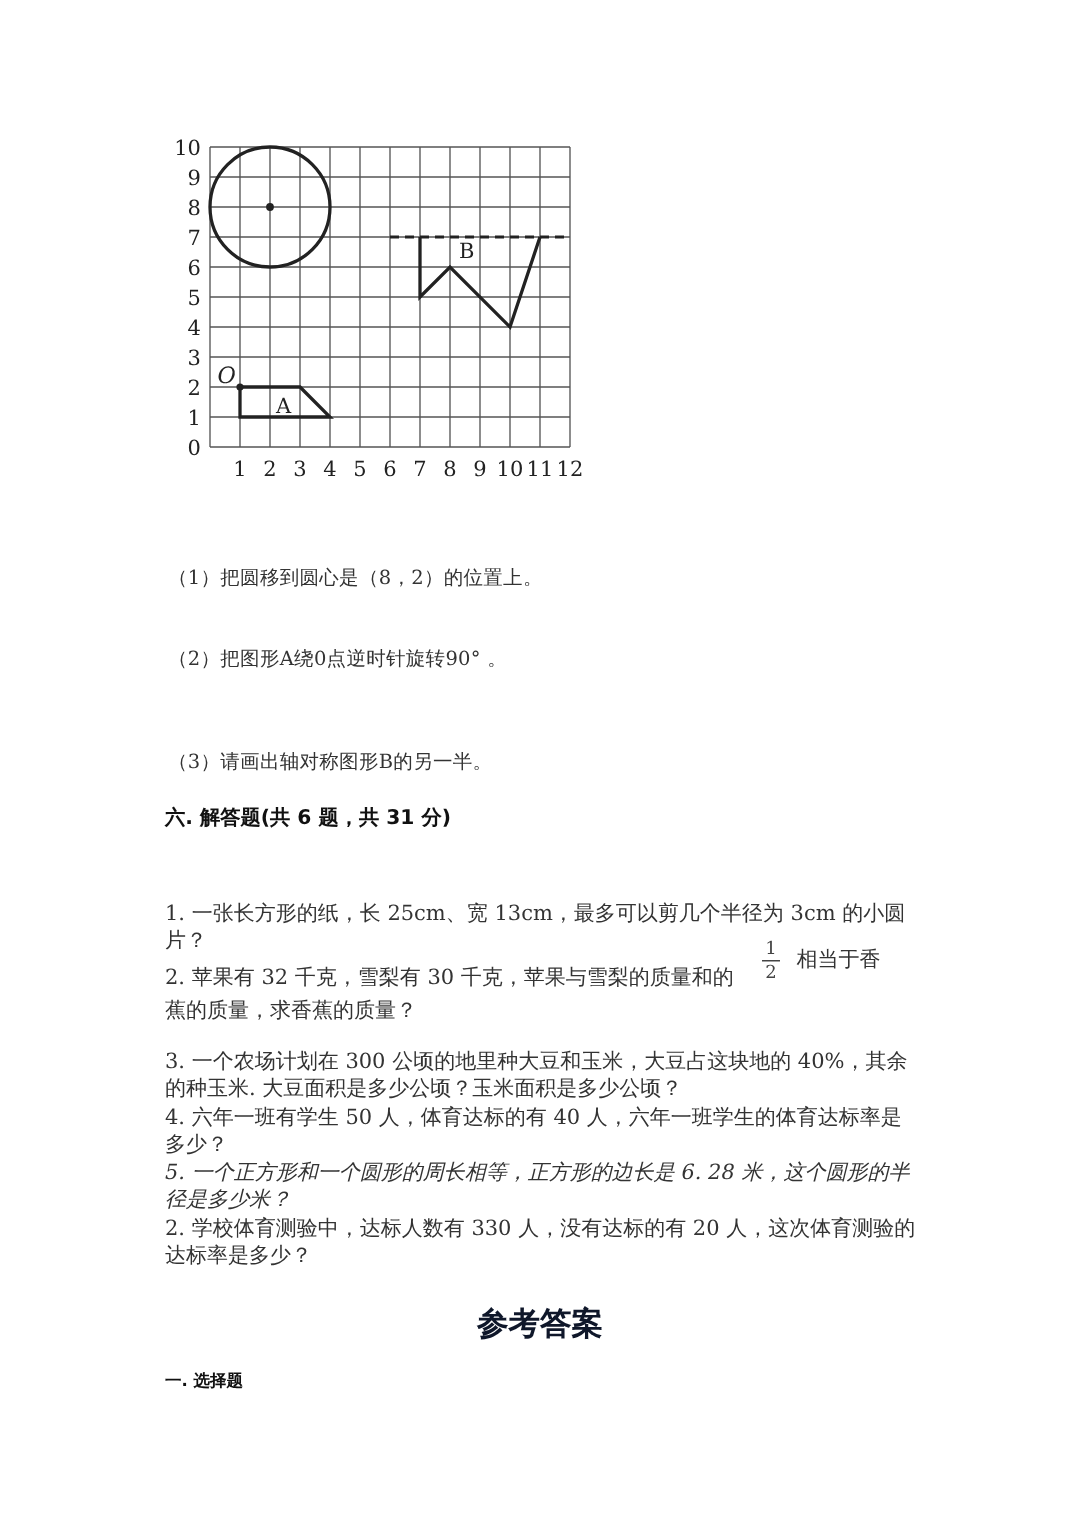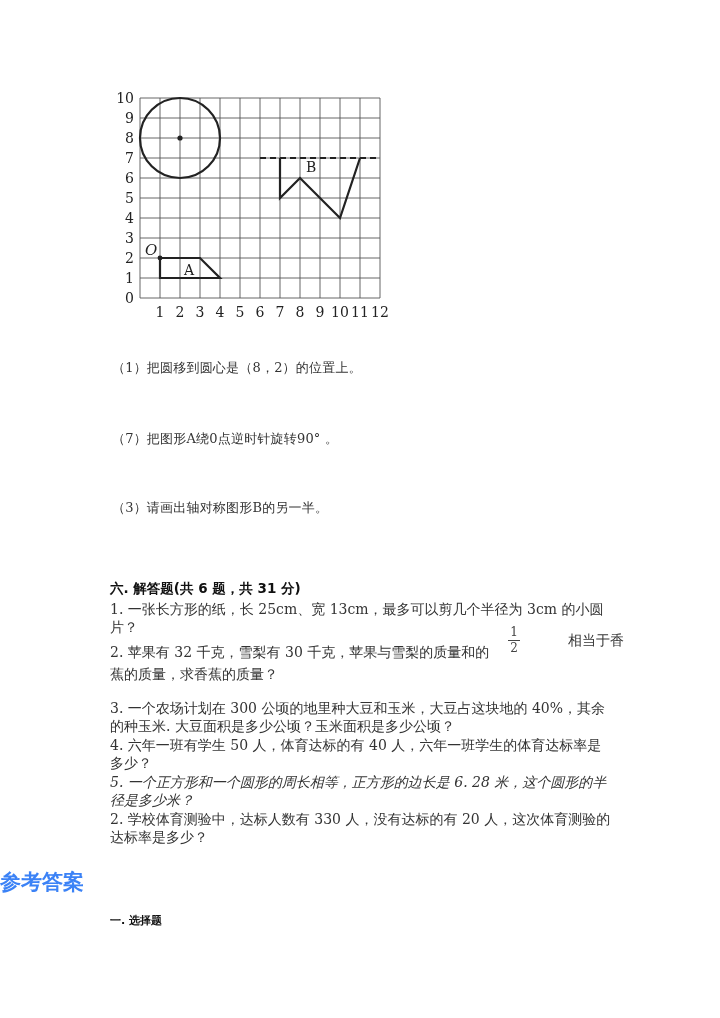--- a/index.html
+++ b/index.html
@@ -4,21 +4,21 @@
 <style>
   html, body { margin: 0; padding: 0; background: #ffffff; }
   body { width: 720px; height: 1018px; position: relative; overflow: hidden;
          font-family: "DejaVu Serif", "Liberation Serif", serif; color: #222; }
   #figure { position: absolute; left: 110px; top: 88px; }
   .q { position: absolute; left: 112px; font-size: 13px; color: #333; white-space: nowrap; letter-spacing: 0.2px; }
   .sec-title { position: absolute; left: 110px; font-size: 13.5px; font-weight: bold; font-family: "DejaVu Sans", sans-serif; color: #111; }
   .prob { position: absolute; left: 110px; width: 505px; font-size: 14px; color: #333; line-height: 18px; }
   .frac { position: absolute; left: 508px; top: 626px; width: 12px; text-align: center; font-size: 12px; color: #444; line-height: 13px; }
   .frac .bar { border-top: 1px solid #444; margin: 1px 0; }
-  .answer-title { position: absolute; left: 0; width: 720px; top: 868px; font-size: 21px; font-weight: bold; font-family: "DejaVu Sans", sans-serif; color: #3b82f6; }
+  .answer-title { position: absolute; left: 0; width: 720px; top: 868px; text-align: center; font-size: 21px; font-weight: bold; font-family: "DejaVu Sans", sans-serif; color: #0f172a; }
   .sub-title { position: absolute; left: 110px; top: 913px; font-size: 11px; font-weight: bold; font-family: "DejaVu Sans", sans-serif; color: #111; }
 </style>
 </head>
 <body>
 
 <svg id="figure" width="290" height="235" viewBox="0 0 290 235">
   <g id="grid-lines" stroke="#555" stroke-width="0.9">
       <line x1="30" x2="30" y1="210" y2="10"></line>
       <line x1="50" x2="50" y1="210" y2="10"></line>
       <line x1="70" x2="70" y1="210" y2="10"></line>
@@ -73,34 +73,34 @@
   <circle id="circle-center" r="2.6" fill="#222" cx="70" cy="50"></circle>
   <line id="sym-axis" stroke="#222" stroke-width="2" stroke-dasharray="6,4" x1="150" x2="270" y1="70" y2="70"></line>
   <polyline id="shape-b" fill="none" stroke="#222" stroke-width="2.2" stroke-linejoin="miter" points="170,70 170,110 190,90 230,130 250,70"></polyline>
   <polygon id="shape-a" fill="none" stroke="#222" stroke-width="2.2" points="50,170 90,170 110,190 50,190"></polygon>
   <circle id="point-o" r="2.4" fill="#222" cx="50" cy="170"></circle>
   <text id="label-o" font-family="DejaVu Serif, serif" font-style="italic" font-size="15" fill="#222" x="35" y="167">O</text>
   <text id="label-a" font-family="DejaVu Serif, serif" font-size="14" fill="#222" x="74" y="187">A</text>
   <text id="label-b" font-family="DejaVu Serif, serif" font-size="14" fill="#222" x="196" y="84">B</text>
 </svg>
 
-<div class="q" style="top:359px;text-align:right;">（1）把圆移到圆心是（8，2）的位置上。</div>
-<div class="q" style="top:430px;">（7）把图形A绕0点逆时针旋转90°  。</div>
+<div class="q" style="top:376px;text-align:right;">（1）把圆移到圆心是（8，2）的位置上。</div>
+<div class="q" style="top:430px;">（2）把图形A绕0点逆时针旋转90°  。</div>
 <div class="q" style="top:499px;">（3）请画出轴对称图形B的另一半。</div>
 
-<div class="sec-title" style="top:580px;text-align:right;">六. 解答题(共 6 题，共 31 分)</div>
+<div class="sec-title" style="top:536px;text-align:right;">六. 解答题(共 6 题，共 31 分)</div>
 
 <div class="prob" style="top:600px;">1. 一张长方形的纸，长 25cm、宽 13cm，最多可以剪几个半径为 3cm 的小圆片？</div>
 <div class="prob" style="top:631px; width:auto;margin-top:12px;">2. 苹果有 32 千克，雪梨有 30 千克，苹果与雪梨的质量和的</div>
 <div class="frac">
   <div>1</div>
   <div class="bar"></div>
   <div>2</div>
 </div>
-<div class="prob" style="top:631px; left:568px; width:auto;">相当于香</div>
+<div class="prob" style="top:631px; left:531px; width:auto;">相当于香</div>
 <div class="prob" style="top:666px;font-family:Liberation Mono, monospace;">蕉的质量，求香蕉的质量？</div>
 
 <div class="prob" style="top:699px;">3. 一个农场计划在 300 公顷的地里种大豆和玉米，大豆占这块地的 40%，其余的种玉米. 大豆面积是多少公顷？玉米面积是多少公顷？</div>
 <div class="prob" style="top:736px;">4. 六年一班有学生 50 人，体育达标的有 40 人，六年一班学生的体育达标率是多少？</div>
 <div class="prob" style="top:773px;font-style:italic;">5. 一个正方形和一个圆形的周长相等，正方形的边长是 6. 28 米，这个圆形的半径是多少米？</div>
 <div class="prob" style="top:810px;">2. 学校体育测验中，达标人数有 330 人，没有达标的有 20 人，这次体育测验的达标率是多少？</div>
 
 <div class="answer-title">参考答案</div>
 <div class="sub-title">一. 选择题</div>
 

